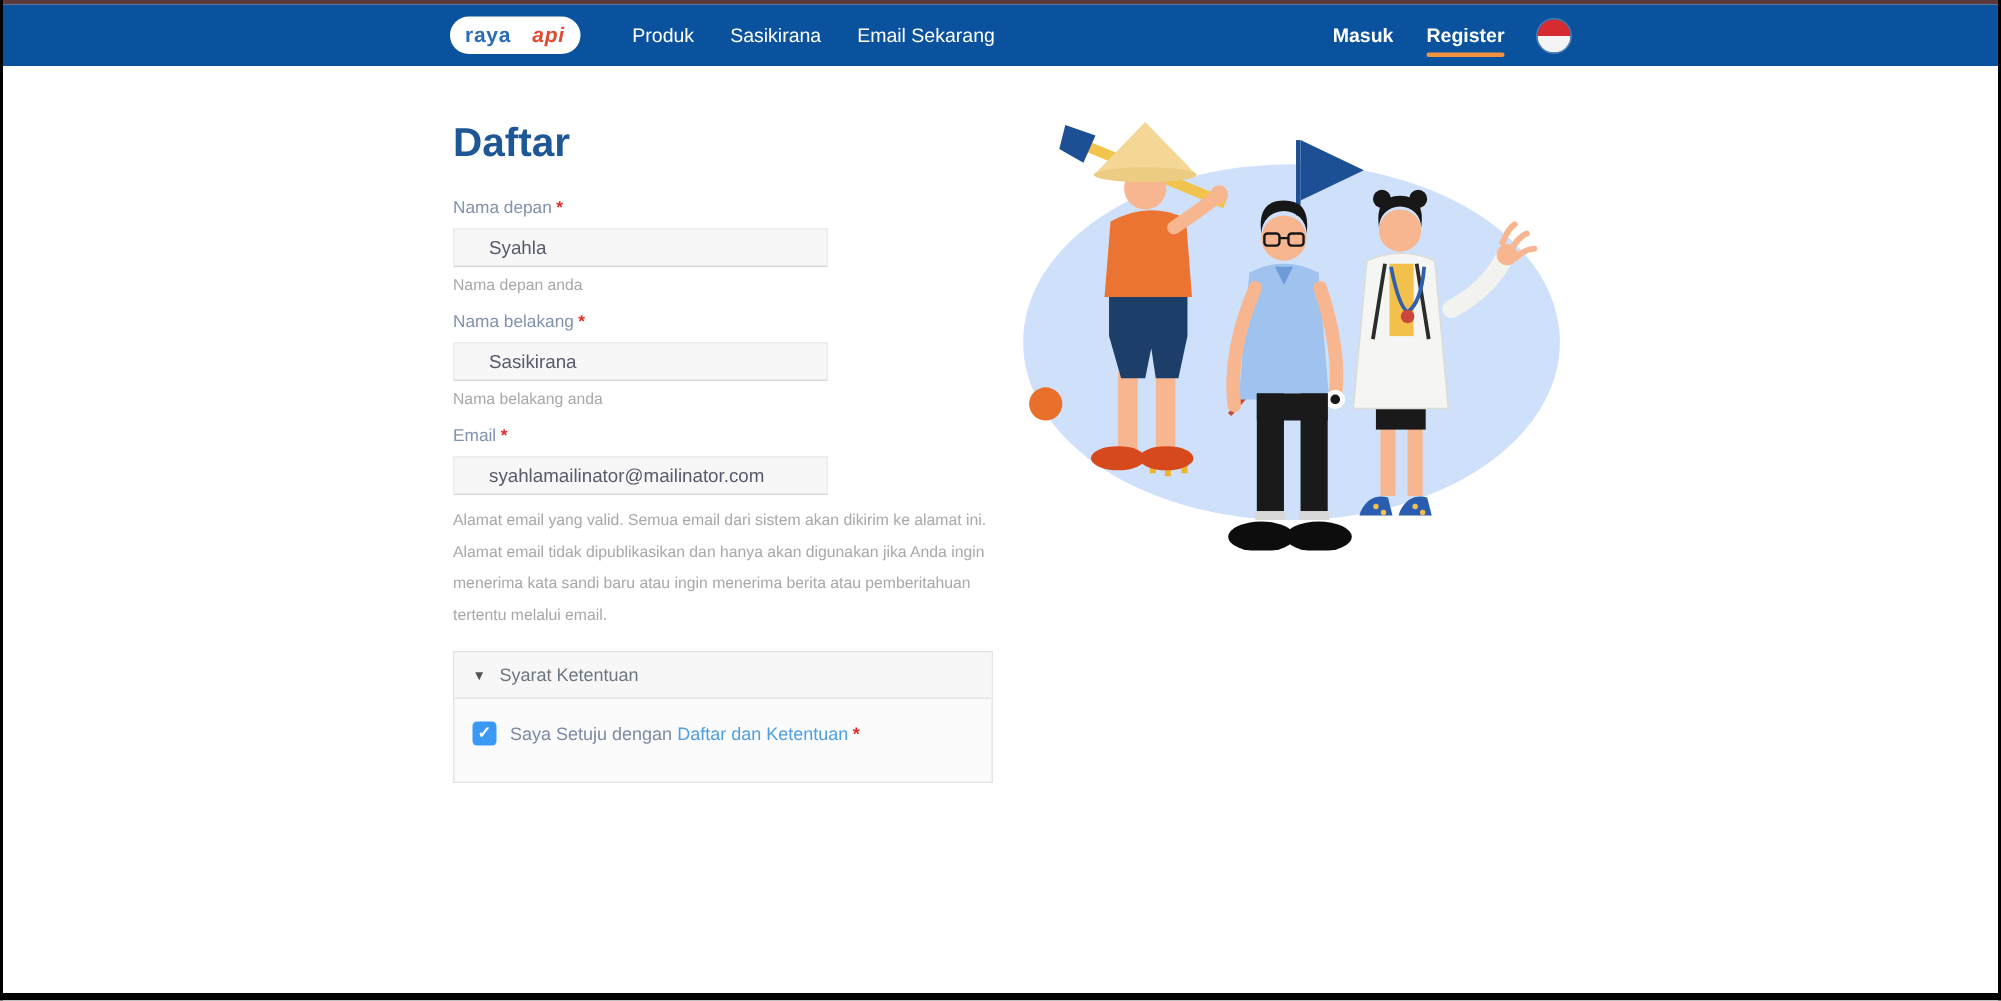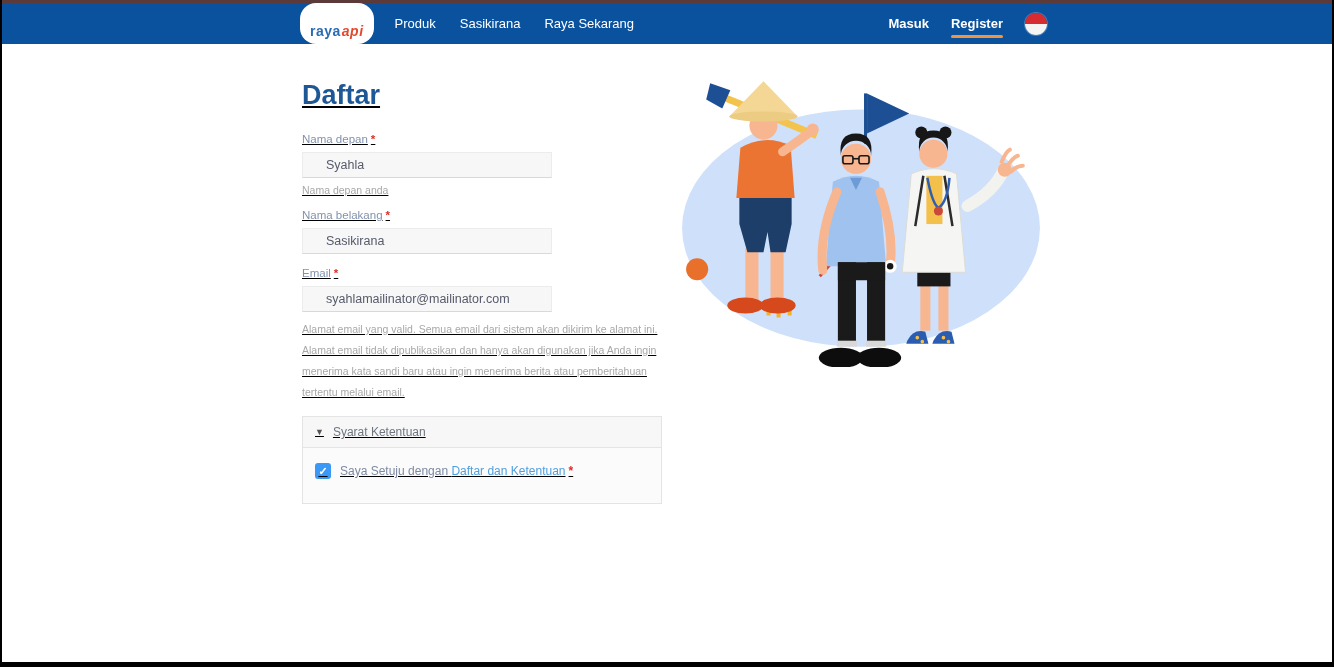--- a/index.html
+++ b/index.html
@@ -13,44 +13,44 @@
   }
   .top-accent { height:3px; background:#5d3a3a; width:100%; }
   .bottom-bar { position:absolute; bottom:0; left:0; width:100%; height:5px; background:#000; }
 
   
   .navbar {
     height:41px; background:#0a529e; display:flex; align-items:center;
     padding-left:298px; position:relative;
   }
   .logo-pill {
-    background:#fff; border-radius:16px; padding:20px 10px 5px 10px;
-    display:flex; align-items:flex-start; gap:1px; cursor:pointer;
+    background:#fff; border-radius:16px; padding:4px 10px 5px 10px;
+    display:flex; align-items:flex-start; gap:14px; cursor:pointer;
     font-weight:bold; font-size:14px;
   }
   .logo-raya { color:#2a6cb5; letter-spacing:0.5px; }
   .logo-api { color:#e2492f; font-style:italic; letter-spacing:0.5px; }
-  .nav-links { display:flex; gap:24px; margin-left:21px; }
+  .nav-links { display:flex; gap:24px; margin-left:35px; }
   .nav-link { color:#ffffff; font-size:13px; cursor:pointer; text-decoration:none; }
   .nav-right { position:absolute; right:285px; display:flex; align-items:center; gap:22px;font-weight:bold; }
   .nav-right .nav-link { font-size:13px; }
   .nav-link-active { position:relative; }
   .nav-link-active::after {
     content:""; position:absolute; left:0; right:0; bottom:-7px; height:3px;
     background:#f0943f; border-radius:2px;
   }
   .flag {
     width:22px; height:22px; border-radius:50%; overflow:hidden; cursor:pointer;
     box-shadow:0 0 0 1px rgba(255,255,255,0.25);
   }
   .flag-top { height:50%; background:#d62b30; }
   .flag-bottom { height:50%; background:#f4f4f4; }
 
   
-  .form-col { position:absolute; left:300px; top:80px; width:362px;text-decoration:underline; }
+  .form-col { position:absolute; left:300px; top:80px; width:362px; }
   h1.page-title { color:#1d5796; font-size:27px; font-weight:bold; margin-bottom:22px; }
   h2.page-subtitle { color:#1568af; font-size:17px; font-weight:bold; margin-bottom:20px; }
 
   .field-group { margin-bottom:13px; }
   .field-label { font-size:11.5px; color:#8192ad; margin-bottom:7px; }
   .req { color:#e02b27; font-weight:bold; margin-left:3px; }
   .text-input {
     width:250px; height:26px; background:#f7f7f7;
     border:1px solid #ececec; border-bottom:1px solid #d9d9d9;
     font-family:"Liberation Sans", sans-serif;
@@ -90,21 +90,21 @@
 <div class="top-accent"></div>
 
 <div class="navbar">
   <div class="logo-pill">
     <span class="logo-raya">raya</span>
     <span class="logo-api">api</span>
   </div>
   <nav class="nav-links">
     <a class="nav-link">Produk</a>
     <a class="nav-link">Sasikirana</a>
-    <a class="nav-link">Raya Sekarang</a>
+    <a class="nav-link">Email Sekarang</a>
   </nav>
   <div class="nav-right">
     <a class="nav-link">Masuk</a>
     <a class="nav-link nav-link-active">Register</a>
     <div class="flag">
       <div class="flag-top"></div>
       <div class="flag-bottom"></div>
     </div>
   </div>
 </div>
@@ -118,20 +118,21 @@
     </div>
     <input class="text-input" type="text" value="Syahla" style="">
     <div class="helper">Nama depan anda</div>
   </div>
 
   <div class="field-group">
     <div class="field-label">
       <span>Nama belakang</span><span class="req">*</span>
     </div>
     <input class="text-input" type="text" value="Sasikirana" style="">
+    <div class="helper">Nama belakang anda</div>
   </div>
 
   <div class="field-group">
     <div class="field-label">
       <span>Email</span><span class="req">*</span>
     </div>
     <input class="text-input" type="text" value="syahlamailinator@mailinator.com" style="">
     <div class="helper helper-long">Alamat email yang valid. Semua email dari sistem akan dikirim ke alamat ini. Alamat email tidak dipublikasikan dan hanya akan digunakan jika Anda ingin menerima kata sandi baru atau ingin menerima berita atau pemberitahuan tertentu melalui email.</div>
   </div>
 

